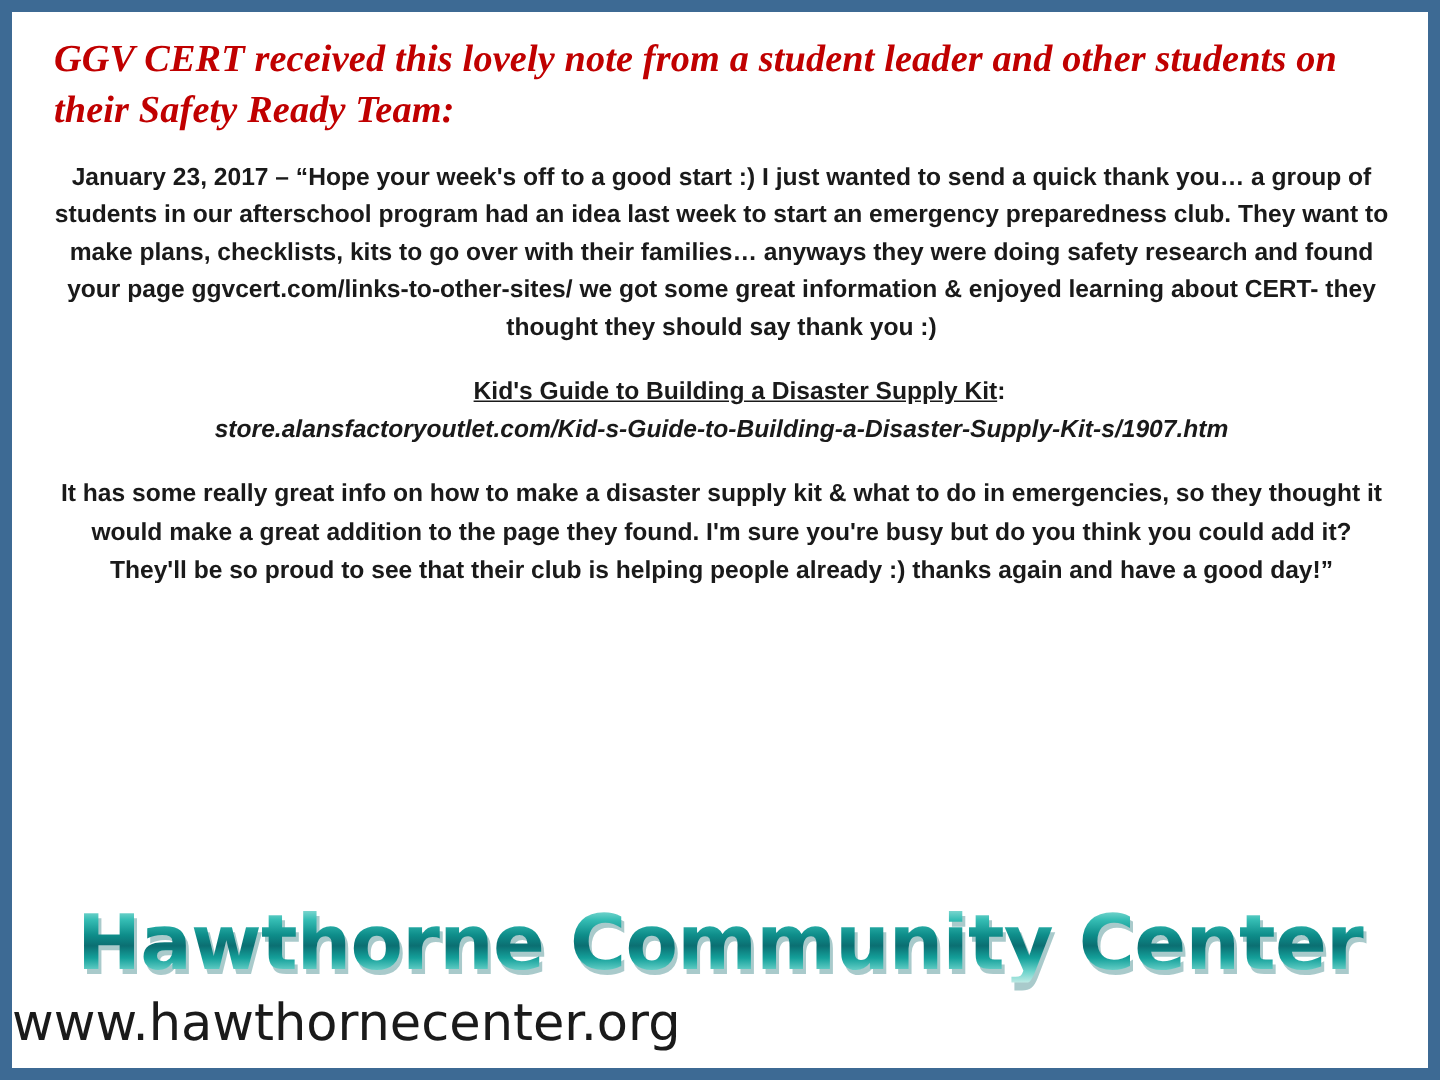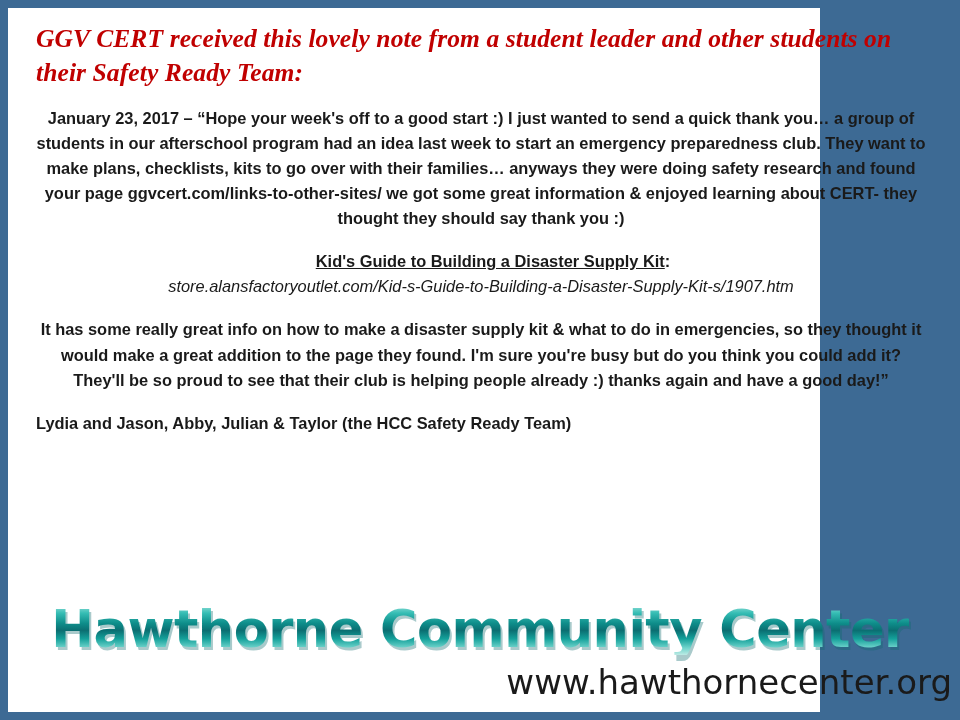--- a/index.html
+++ b/index.html
@@ -10,21 +10,21 @@
     width: 960px;
     height: 720px;
     background: #3d6a94;
     font-family: "Liberation Sans", sans-serif;
     overflow: hidden;
   }
   .slide {
     position: absolute;
     left: 8px;
     top: 8px;
-    width: 812px;
+    width: 944px;
     height: 704px;
     background: #ffffff;
     box-sizing: border-box;
   }
   .content {
     position: absolute;
     left: 28px;
     top: 14px;
     width: 890px;
   }
@@ -51,21 +51,21 @@
   }
   .para.tight {
     margin-bottom: 0;
     margin-left: 24px;
   }
   .link-title {
     text-decoration: underline;
   }
   .link-url {
     font-style: italic;
-    font-weight: normal;
+    font-weight: bold;
   }
   .sig-line {
     margin: 0 0 14px 0;
   }
   .sig-names {
     margin: 0;
   }
 
   
   .logo-wrap {
@@ -112,21 +112,21 @@
     line-height: 1;
     color: #0d6a6d;
     opacity: 0.35;
     transform: translate(2px, 3px);
   }
   .logo-url {
     position: absolute;
     left: 0;
     top: 58px;
     width: 944px;
-    text-align: right;
+    text-align: left;
     font-family: "DejaVu Sans", sans-serif;
     font-size: 34px;
     color: #1a1a1a;
     letter-spacing: 0px;
   }
 </style>
 </head>
 <body>
 
 <div class="slide">
@@ -138,21 +138,20 @@
     <div class="body-block">
 
       <p class="para">January 23, 2017 – “Hope your week's off to a good start :) I just wanted to send a quick thank you… a group of students in our afterschool program had an idea last week to start an emergency preparedness club. They want to make plans, checklists, kits to go over with their families… anyways they were doing safety research and found your page ggvcert.com/links-to-other-sites/  we got some great information &amp; enjoyed learning about CERT- they thought they should say thank you :)</p>
 
 
       <p class="para tight"><span class="link-title">Kid's Guide to Building a Disaster Supply Kit</span><span>:</span></p>
       <p class="para"><span class="link-url">store.alansfactoryoutlet.com/Kid-s-Guide-to-Building-a-Disaster-Supply-Kit-s/1907.htm</span></p>
 
       <p class="para">It has some really great info on how to make a disaster supply kit &amp; what to do in emergencies, so they thought it would make a great addition to the page they found. I'm sure you're busy but do you think you could add it? They'll be so proud to see that their club is helping people already :) thanks again and have a good day!”</p>
 
-      <p class="sig-names">Lydia and Jason, Abby, Julian &amp; Taylor (the HCC Safety Ready Team)</p>
 
     </div>
   </div>
 
   <div class="logo-wrap">
     <div class="logo-shadow">Hawthorne Community Center</div>
     <div class="logo-text">Hawthorne Community Center</div>
     <div class="logo-url">www.hawthornecenter.org</div>
   </div>
 

